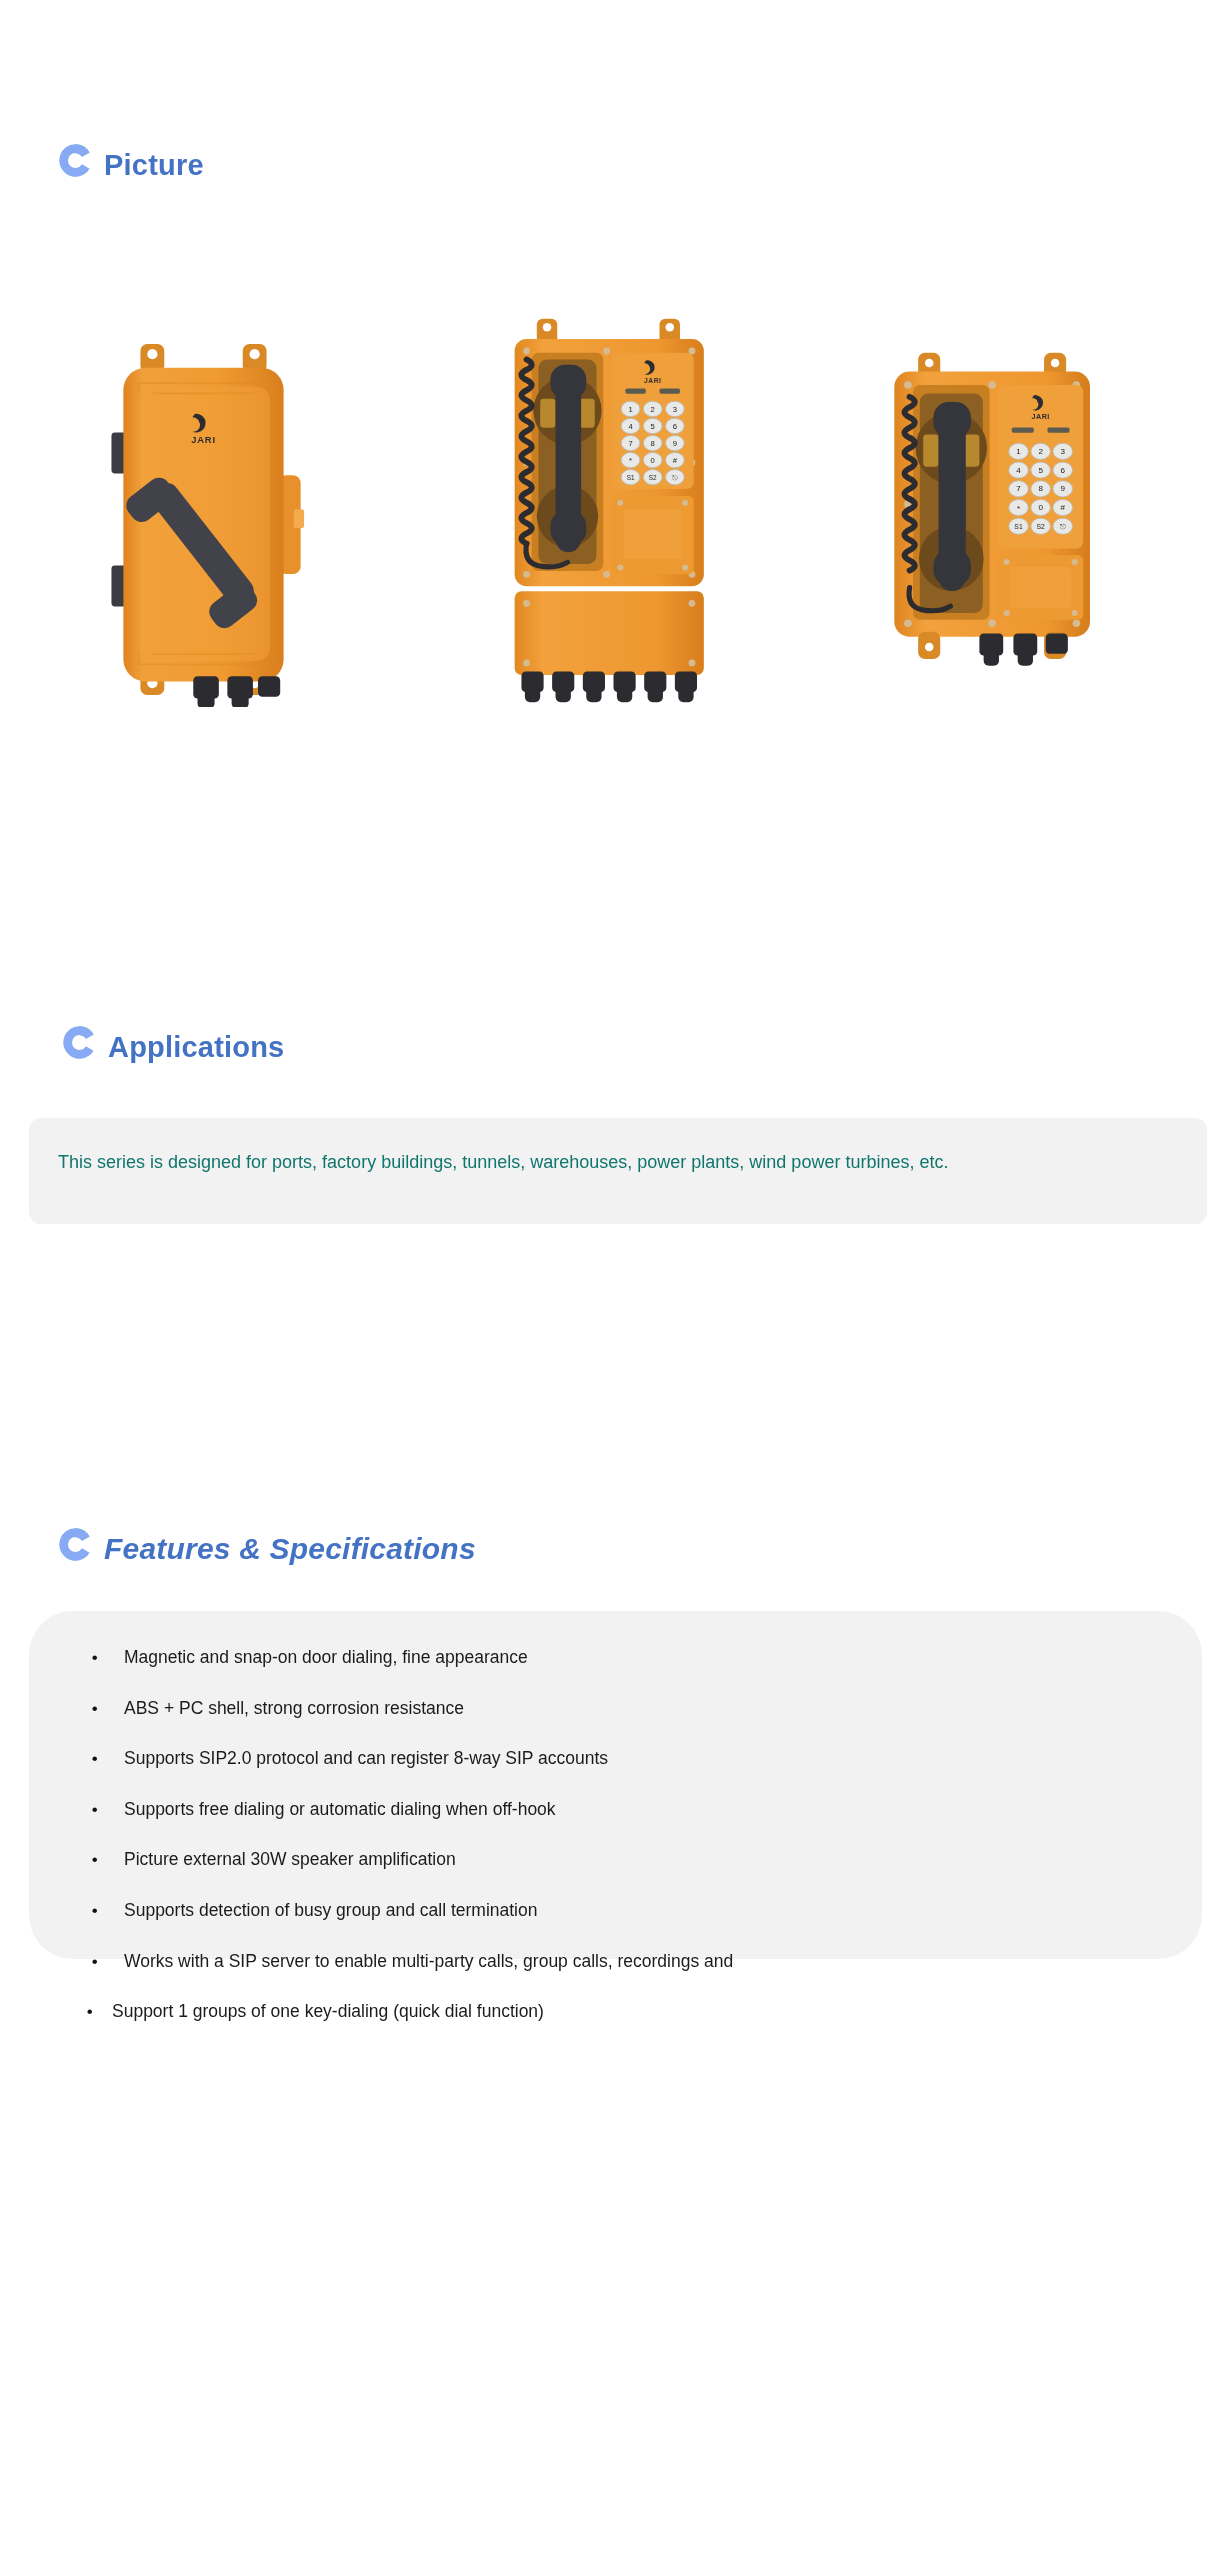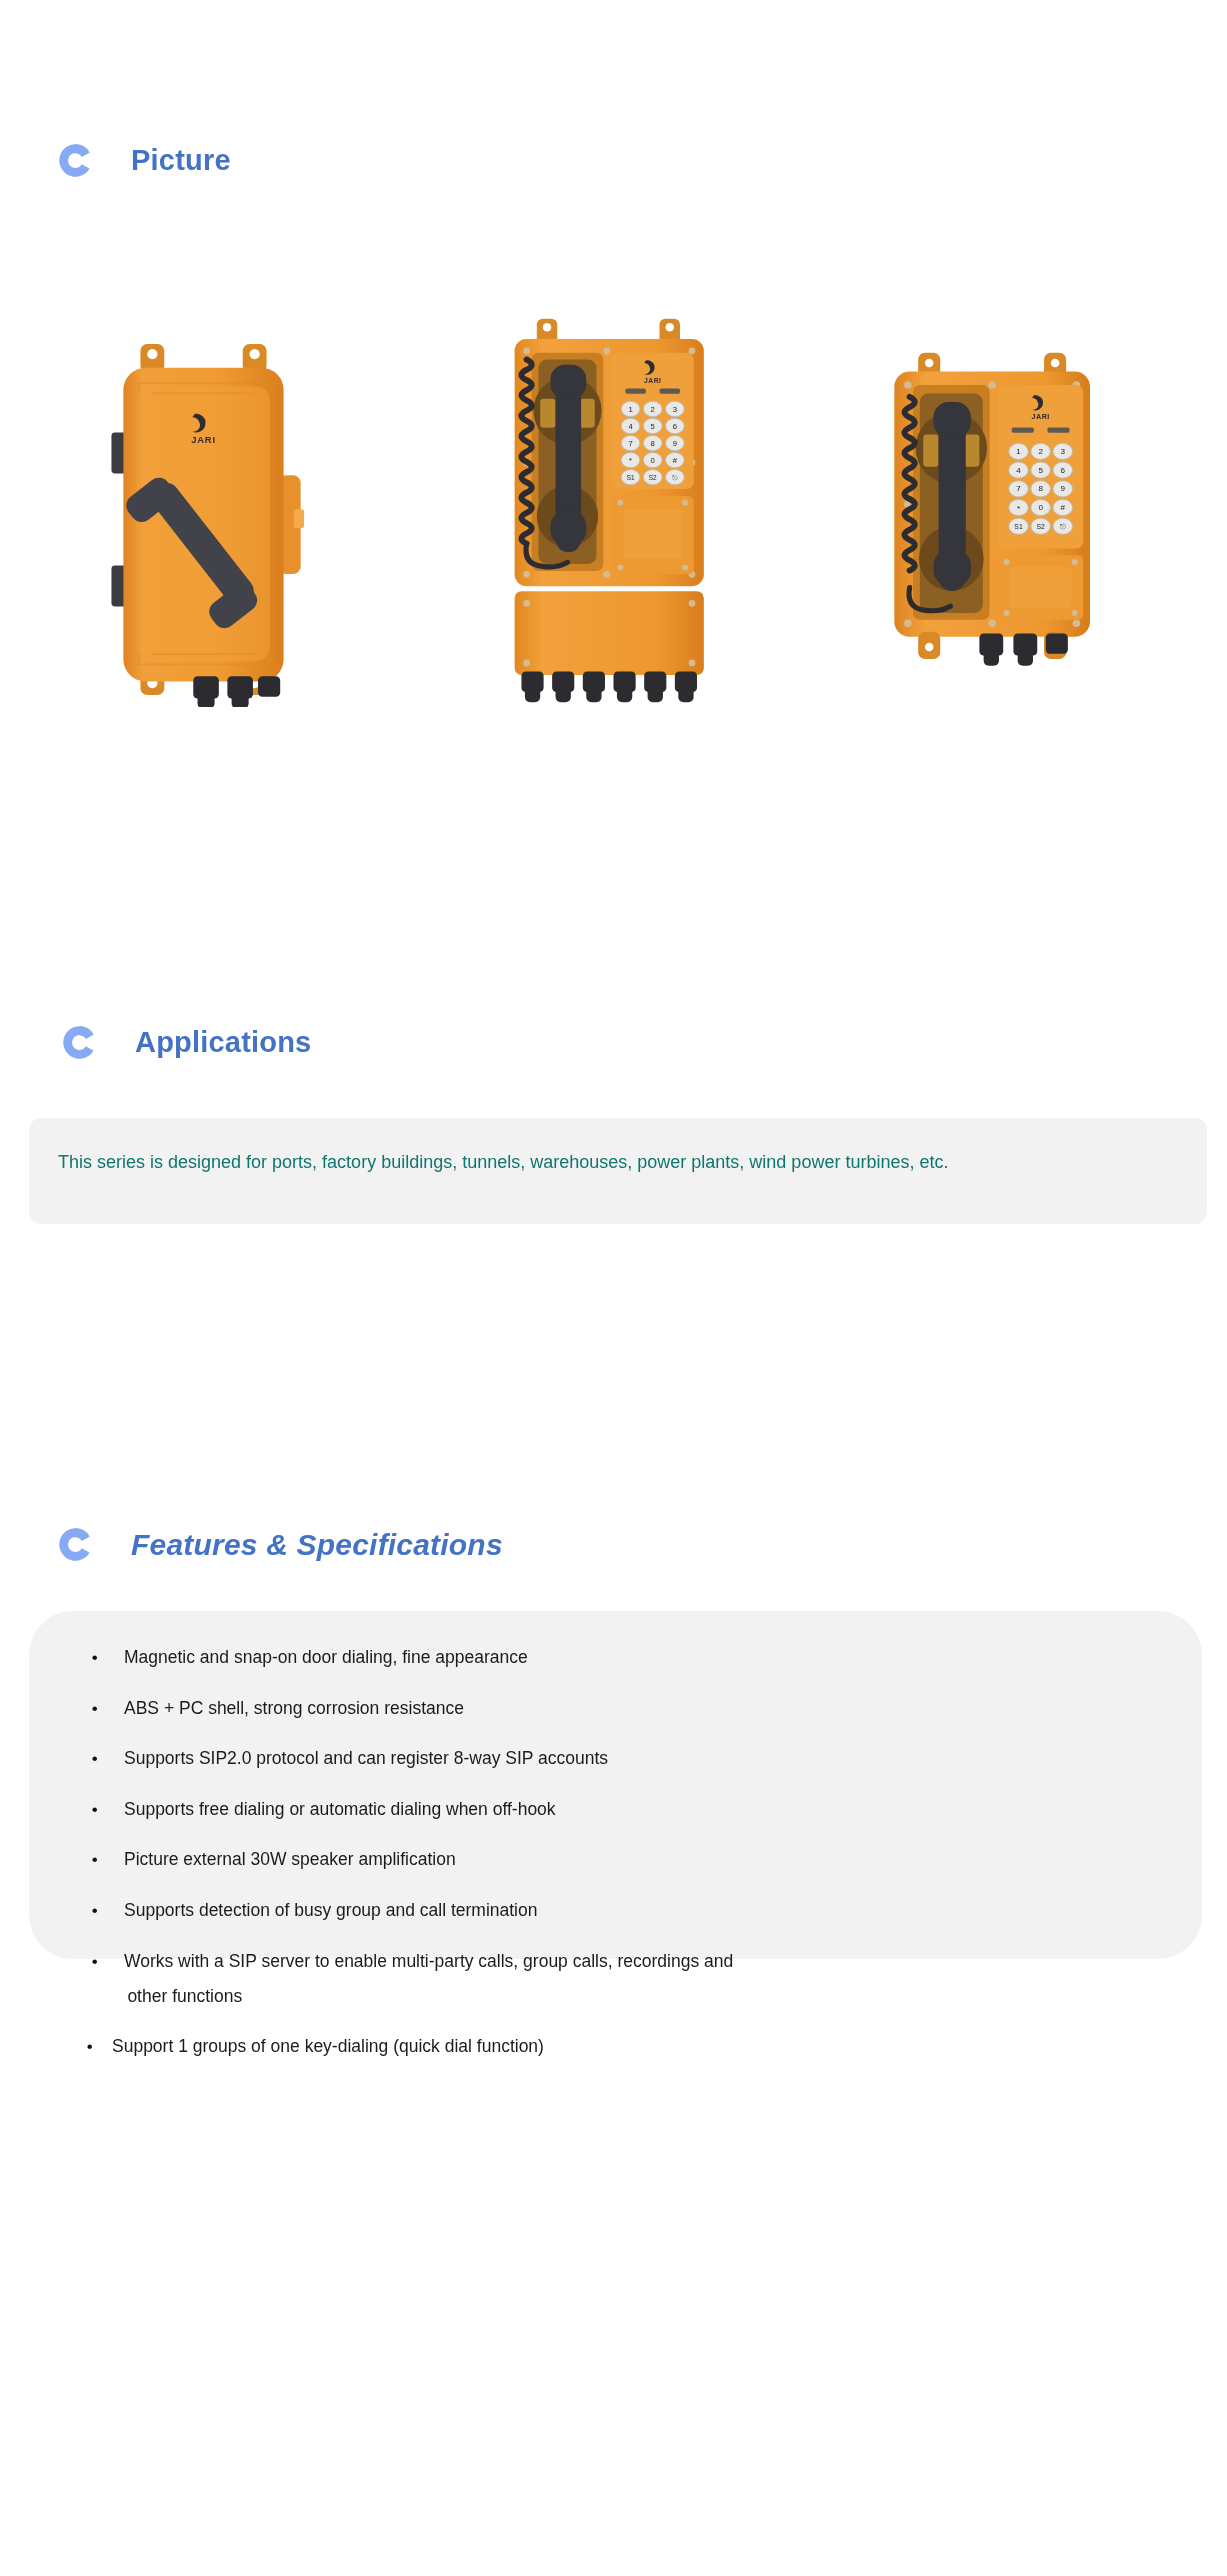--- a/index.html
+++ b/index.html
@@ -13,22 +13,22 @@
     height: 2576px;
     position: relative;
     font-family: "Liberation Sans", sans-serif;
     overflow: hidden;
   }
 
   
   .section-head {
     position: absolute;
     display: flex;
-    align-items: center;
-    gap: 36px;
+    align-items: flex-end;
+    gap: 9px;
   }
   .c-logo {
     width: 39px;
     height: 39px;
     flex: 0 0 39px;
     position: relative;
   }
   .c-logo svg { display: block; width: 100%; height: 100%; }
   .section-title {
     font-size: 29px;
@@ -480,21 +480,20 @@
       <span class="bullet">•</span>
       <span>Picture external 30W speaker amplification</span>
     </li>
     <li class="feature-item">
       <span class="bullet">•</span>
       <span>Supports detection of busy group and call termination</span>
     </li>
     <li class="feature-item">
       <span class="bullet">•</span>
       <span>Works with a SIP server to enable multi-party calls, group calls, recordings and</span>
-      <span class="cont">other functions</span>
     </li>
     <li class="feature-item tight">
       <span class="bullet">•</span>
       <span>Support 1 groups of one key-dialing (quick dial function)</span>
     </li>
   </ul>
 </div>
 
 
 </body></html>

